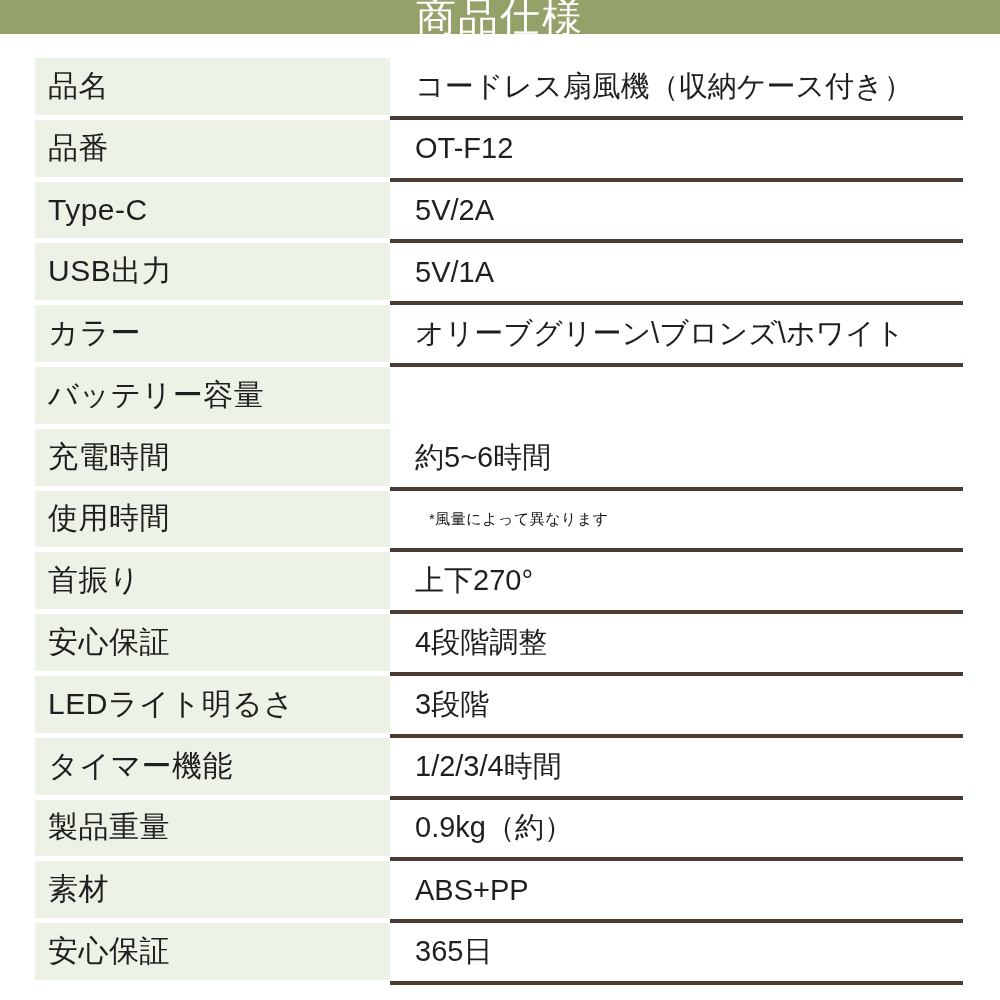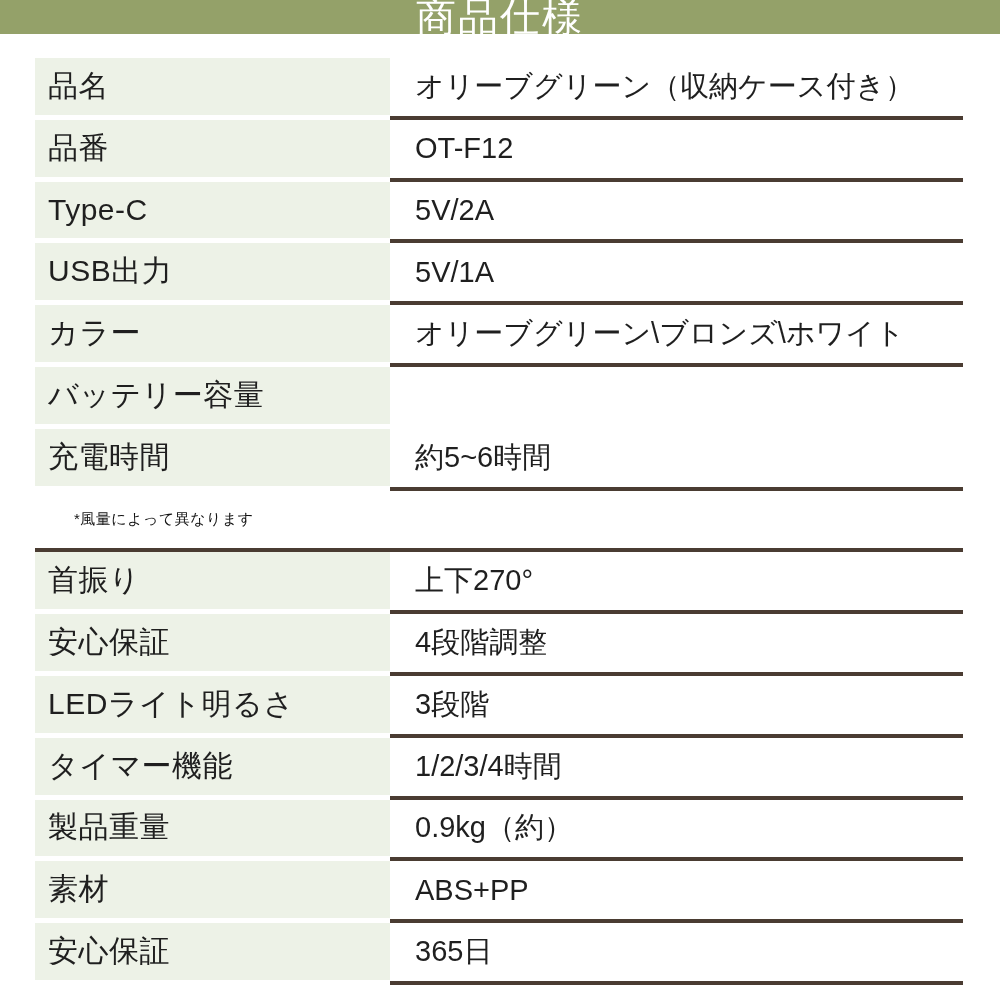--- a/index.html
+++ b/index.html
@@ -73,21 +73,21 @@
 
 <div class="header-band">
   <div class="header-title">商品仕様</div>
 </div>
 
 <div class="spec-table">
     <div class="spec-row">
     <div class="label-cell">品名</div>
     <div class="value-cell">
       <span class="value-wrap">
-        <span>オリーブグリーン（収納ケース付き）</span>
+        <span>コードレス扇風機（収納ケース付き）</span>
 
       </span>
     </div>
   </div>
     <div class="spec-row">
     <div class="label-cell">品番</div>
     <div class="value-cell">
       <span class="value-wrap">
         <span>OT-F12</span>
 
@@ -127,20 +127,21 @@
     <div class="spec-row">
     <div class="label-cell">充電時間</div>
     <div class="value-cell">
       <span class="value-wrap">
         <span>約5~6時間</span>
 
       </span>
     </div>
   </div>
     <div class="spec-row">
+    <div class="label-cell">使用時間</div>
     <div class="value-cell">
       <span class="value-wrap">
         <span class="spec-note">*風量によって異なります</span>
       </span>
     </div>
   </div>
     <div class="spec-row">
     <div class="label-cell">首振り</div>
     <div class="value-cell">
       <span class="value-wrap">

